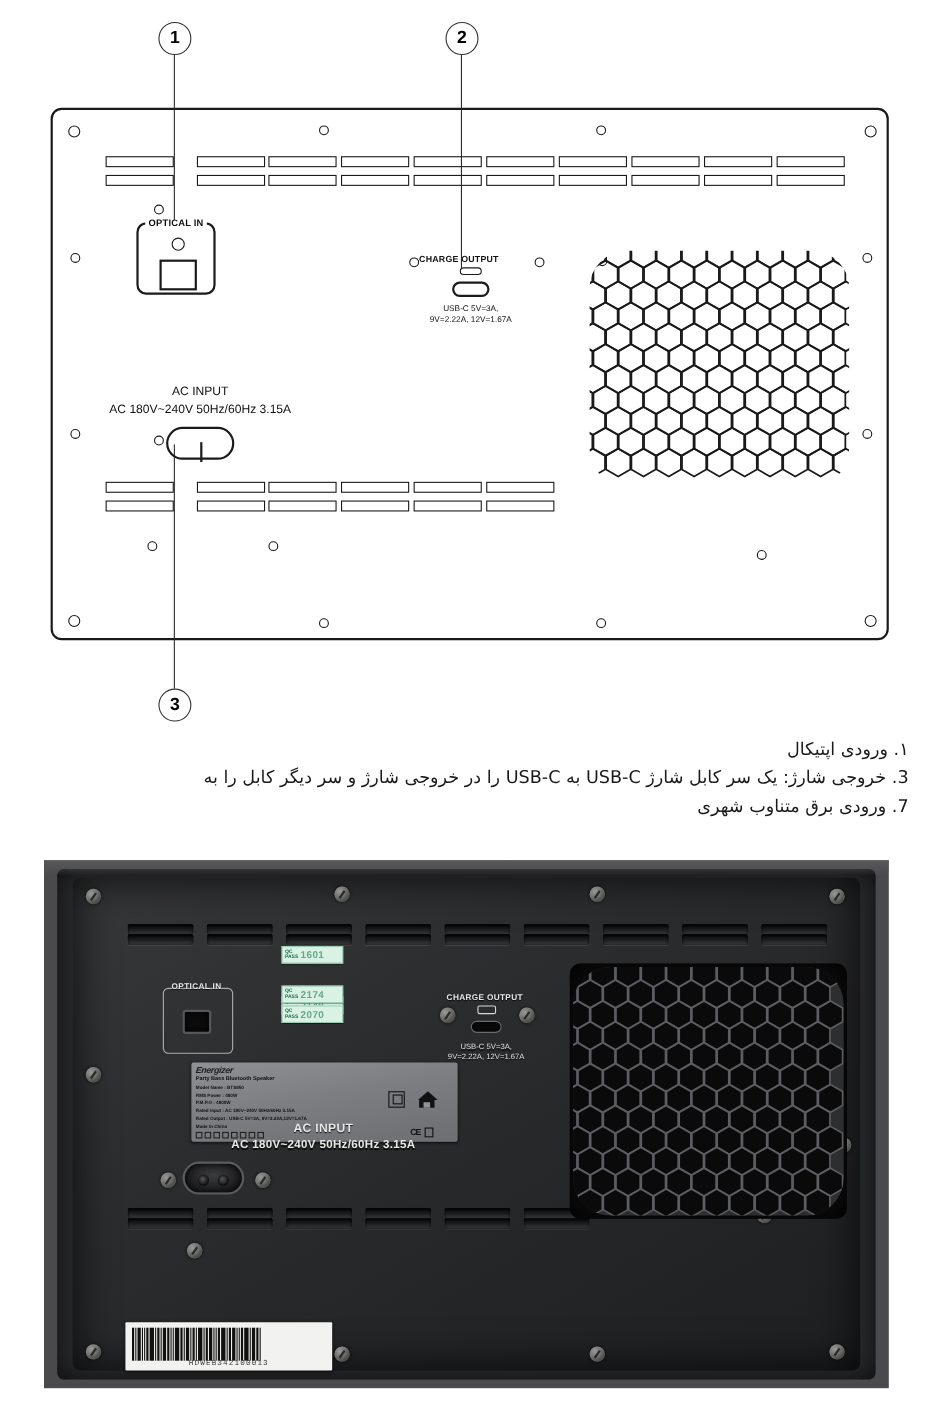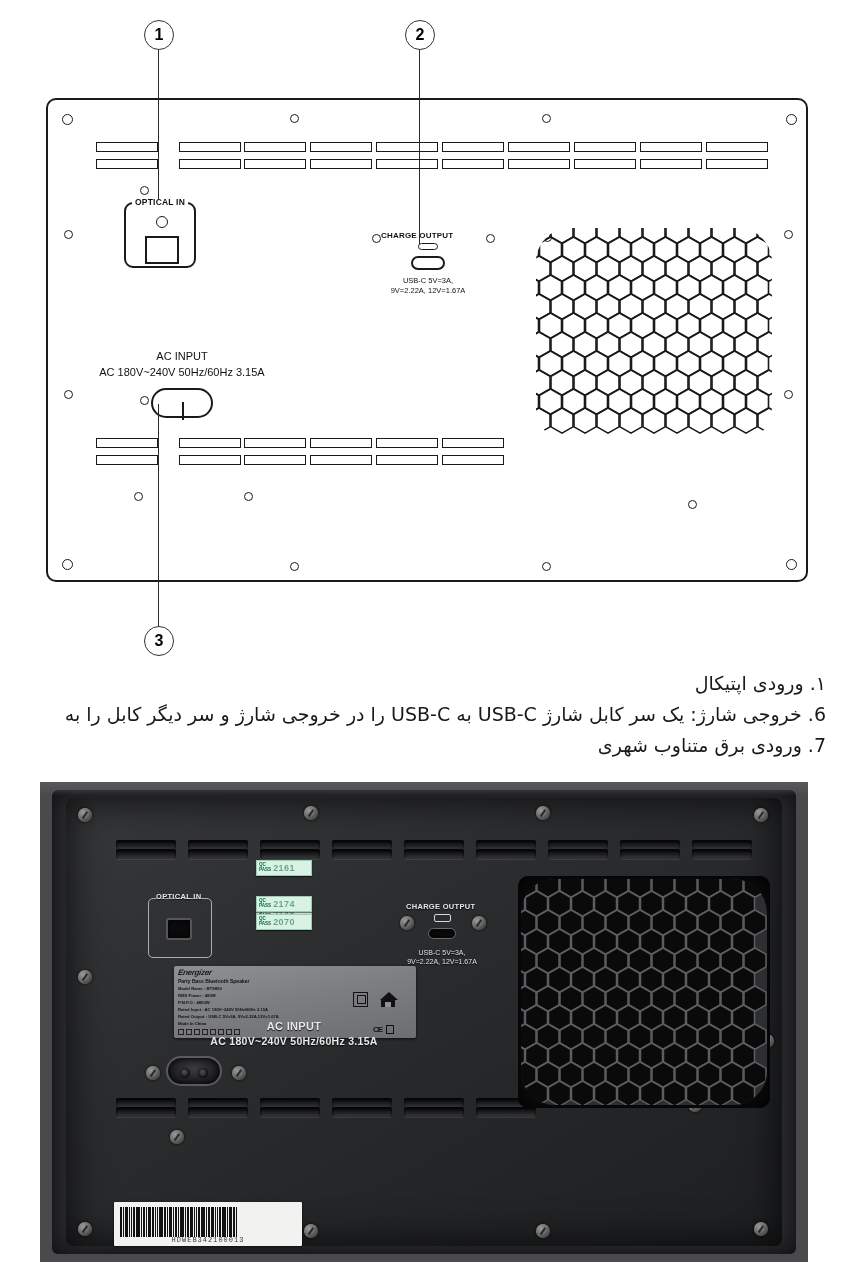--- a/index.html
+++ b/index.html
@@ -146,21 +146,21 @@
   .grille { position:absolute; }
 
   
   .instructions {
     position:absolute;
     left:20px; top:668px;
     width:806px;
     direction:rtl;
     text-align:right;
     font-family:"DejaVu Sans", sans-serif;
-    font-size:19px;
+    font-size:16px;
     line-height:1.62;
     color:#1a1a1a;
   }
   .instructions p { margin:0; }
   .latin { direction:ltr; unicode-bidi:embed; }
 
   
   .photo {
     position:absolute;
     left:40px; top:782px;
@@ -653,21 +653,21 @@
             </g>
           </g>
         </g>
         <rect x="2" y="2" width="240" height="218" rx="36" ry="36" fill="none" stroke="#ffffff" stroke-width="4"></rect>
       </svg>
     </div>
   </div>
 
   <div class="instructions">
     <p>۱. ورودی اپتیکال</p>
-    <p><span>6. خروجی شارژ: یک سر کابل شارژ </span><span class="latin">USB-C</span><span> به </span><span class="latin">USB-C</span><span> را در خروجی شارژ و سر دیگر کابل را به</span></p>
+    <p><span>3. خروجی شارژ: یک سر کابل شارژ </span><span class="latin">USB-C</span><span> به </span><span class="latin">USB-C</span><span> را در خروجی شارژ و سر دیگر کابل را به</span></p>
     <p>7. ورودی برق متناوب شهری</p>
   </div>
 
   <div class="photo">
     <div class="photo-bezel"></div>
     <div class="panel">
 
       <div class="pscrew" style="left:12px;  top:10px;"></div>
       <div class="pscrew" style="right:14px; top:10px;"></div>
       <div class="pscrew" style="left:12px;  bottom:10px;"></div>
@@ -746,21 +746,21 @@
 
       <div class="p-optical-box" style="left:82px; top:100px; width:64px; height:60px;"></div>
       <div class="p-label" style="left:90px; top:94px;">OPTICAL IN</div>
       <div class="p-optical-port" style="left:100px; top:120px;"></div>
 
       <div class="qc" style="left:190px; top:62px; width:56px; height:16px;">
         <div>
           <div class="qc-txt">QC</div>
           <div class="qc-txt">PASS</div>
         </div>
-        <div class="qc-num">2161</div>
+        <div class="qc-num">1601</div>
       </div>
       <div class="qc" style="left:190px; top:80px; width:56px; height:16px;margin-top:28px;">
         <div>
           <div class="qc-txt">QC</div>
           <div class="qc-txt">PASS</div>
         </div>
         <div class="qc-num">2148</div>
       </div>
       <div class="qc" style="left:190px; top:98px; width:56px; height:16px;">
         <div>

